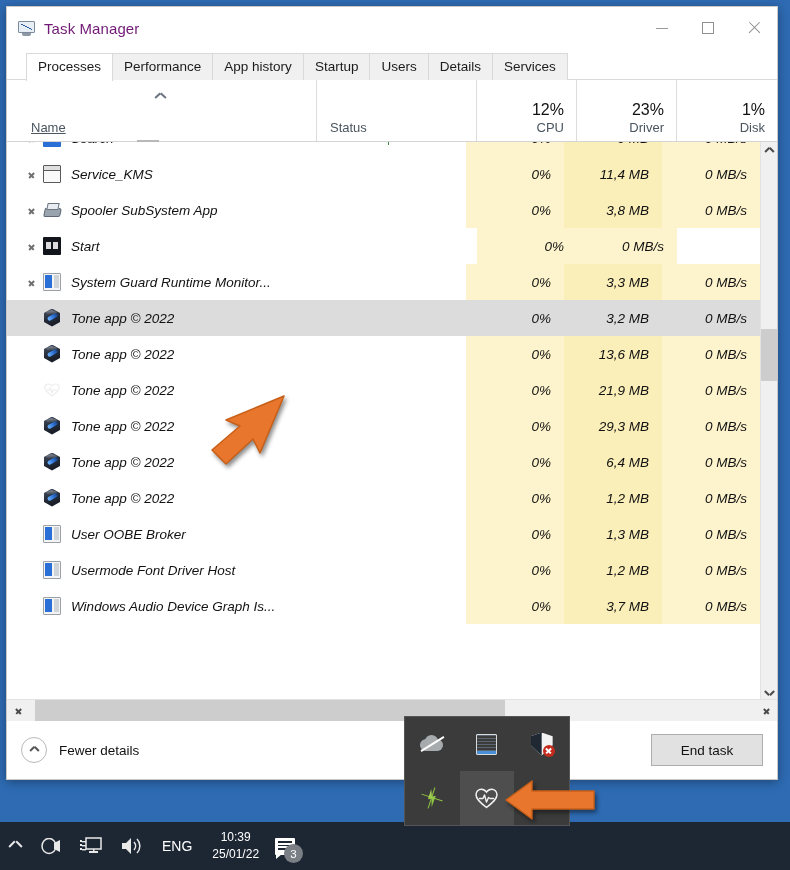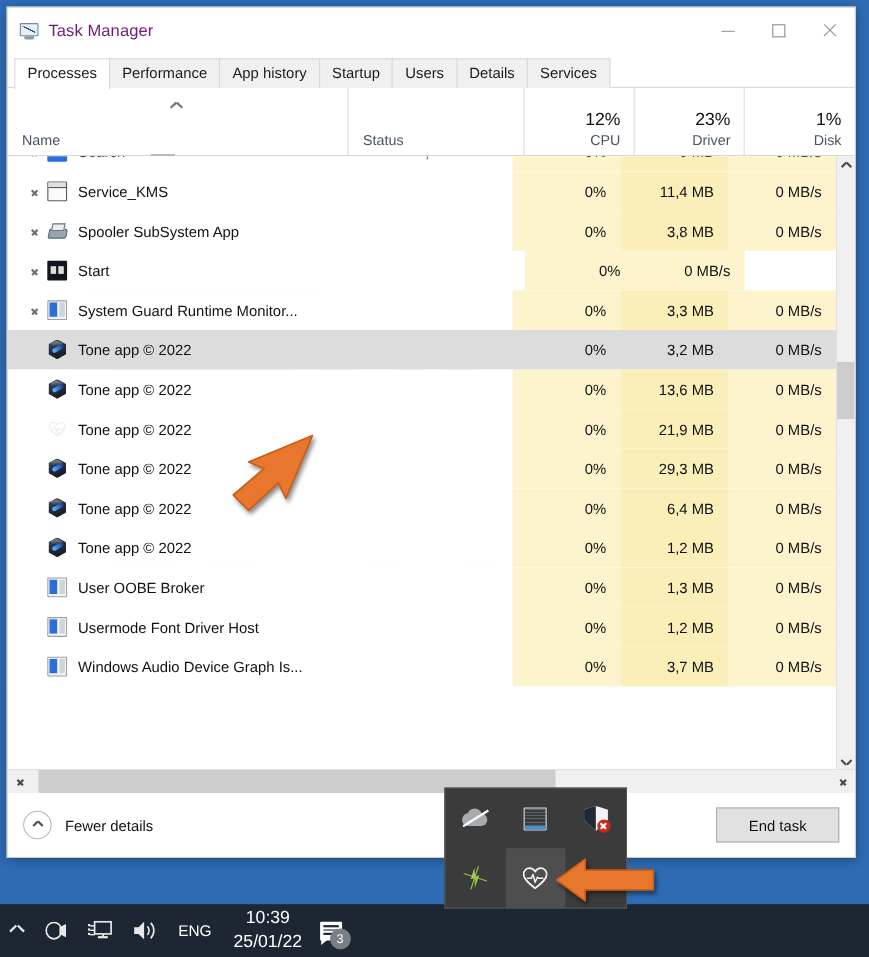--- a/index.html
+++ b/index.html
@@ -80,21 +80,21 @@
   }
   .menuitem {
     font-size: 13.5px; color: #1b1b1b;
     padding: 2px 8px 3px 8px;
   }
 
   
   .tabstrip {
     height: 31px; flex: 0 0 31px;
     display: flex; align-items: flex-end;
-    padding-left: 6px;
+    padding-left: 19px;
     background: #fff;
     position: relative;
   }
   .tabstrip:after {
     content: ""; position: absolute; left: 0; right: 0; bottom: 0;
     height: 1px; background: #d9d9d9;
   }
   .tab {
     font-size: 13.5px; color: #1b1b1b;
     padding: 6px 11px 7px 11px;
@@ -120,21 +120,21 @@
     background: #fff;
     border-bottom: 1px solid #d4d4d4;
   }
   .ch {
     position: relative;
     display: flex; flex-direction: column; justify-content: flex-end;
     padding-bottom: 7px;
     border-right: 1px solid #dcdcdc;
     font-size: 13px; color: #4a5560;
   }
-  .ch.name   { width: 310px; padding-left: 13px; }
+  .ch.name   { width: 310px; padding-left: 24px; text-decoration: underline; }
   .ch.status { width: 160px; padding-left: 13px; }
   .ch.num    { width: 100px; align-items: flex-end; padding-right: 12px; }
   .ch.num .pct {
     font-size: 16px; color: #111; margin-bottom: 3px; line-height: 1;
   }
   .ch .lbl { line-height: 1; }
   .sort-caret {
     position: absolute; left: 148px; top: 14px;
     width: 11px; height: 7px;
     color: #6b7480;
@@ -177,20 +177,21 @@
     position: absolute; font-family: "DejaVu Sans", sans-serif;
     font-weight: bold; font-style: italic;
     color: #fbeadf; letter-spacing: -2px;
   }
   .wm-a { left: 200px; top: 58px; font-size: 150px; }
   .wm-b { left: 40px;  top: 230px; font-size: 150px; }
 
   .rows {
     position: relative; z-index: 1;
     margin-top: -22px;   
+    font-style: italic;
   }
   .row {
     height: 36px; display: flex; align-items: center;
     position: relative;
   }
   .row.even { background: #ffffff; }
   .row.odd  { background: #ffffff; }
   .row.selected { background: #dcdcdc; }
 
   .cell { display: flex; align-items: center; height: 36px; }
@@ -495,21 +496,21 @@
   }
   .tb-chev { position: relative; width: 13px; height: 8px; }
   .tb-chev:before, .tb-chev:after {
     content: ""; position: absolute; top: 4px; width: 8px; height: 1.6px; background: #e9e9e9;
   }
   .tb-chev:before { left: 0; transform: rotate(-45deg); transform-origin: left center; }
   .tb-chev:after  { right: 0; transform: rotate(45deg); transform-origin: right center; }
   .tb-lang { font-size: 14px; color: #fff; padding: 0 10px; }
   .tb-clock {
     display: flex; flex-direction: column; align-items: center;
-    font-size: 16px; color: #fff; line-height: 1.38; padding: 0 10px;
+    font-size: 12px; color: #fff; line-height: 1.38; padding: 0 10px;
   }
   .tb-notif { position: relative; padding: 0 14px 0 6px; }
   .ic-notif { width: 20px; height: 17px; position: relative; }
   .ic-notif .bx {
     position: absolute; inset: 0; background: #ffffff; border-radius: 1px;
   }
   .ic-notif .ln {
     position: absolute; left: 3px; height: 1.6px; background: #1d2734;
   }
   .ic-notif .l1 { top: 3.5px; width: 14px; }

